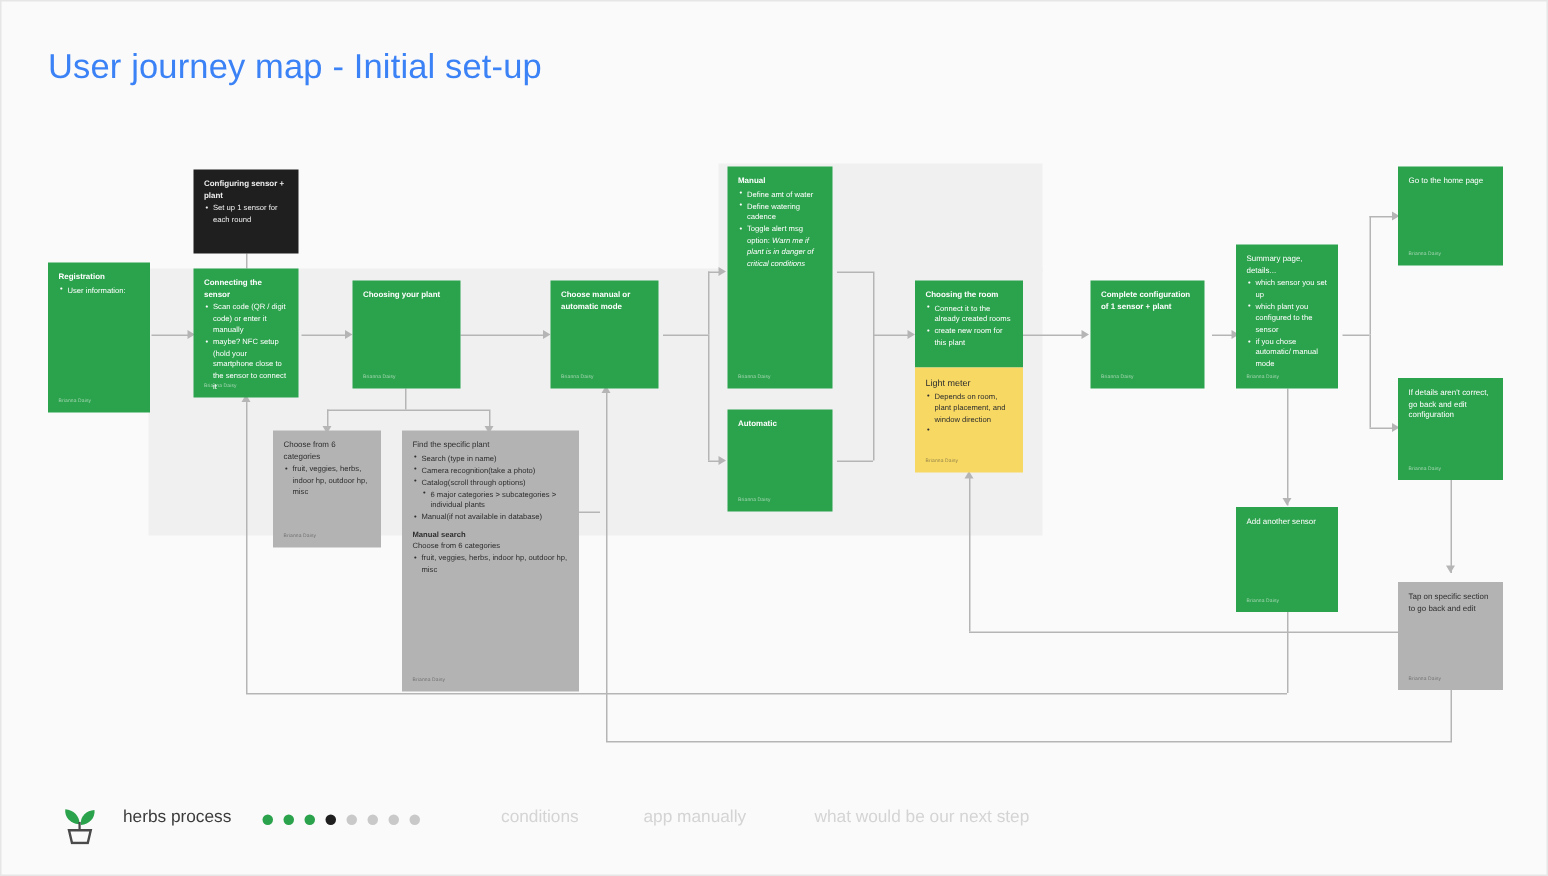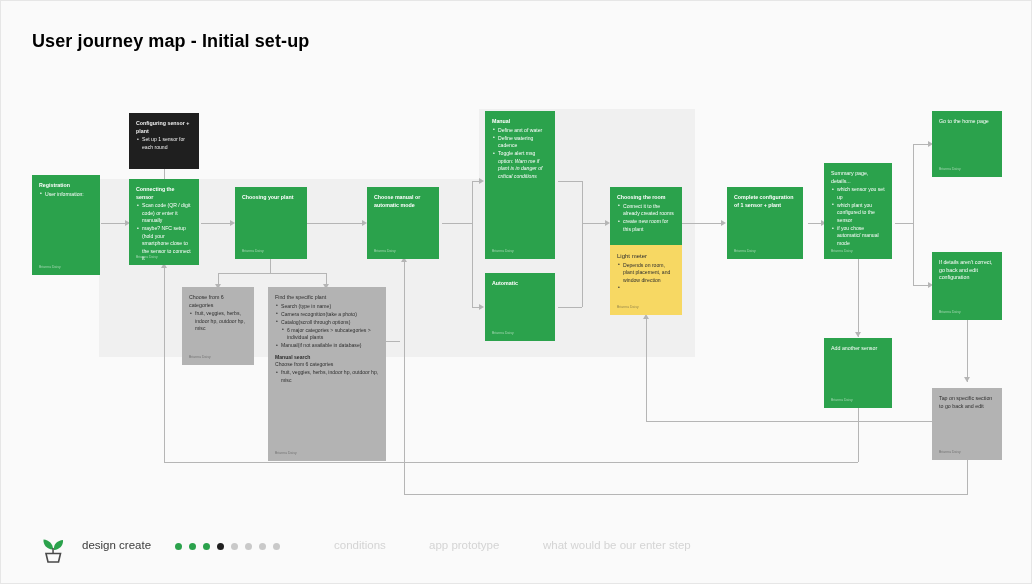--- a/index.html
+++ b/index.html
@@ -11,23 +11,22 @@
   }
   #board {
     position: relative;
     width: 1032px; height: 584px;
     background: #fafafa;
     border: 1px solid #e6e6e6;
     overflow: hidden;
   }
   #page-title {
     position: absolute; left: 31px; top: 30px;
-    font-size: 18px; color: #000000; letter-spacing: .1px;
+    font-size: 23px; color: #3b82f6; letter-spacing: .1px;
     white-space: nowrap;
-    font-weight: bold;
   }
 
   
   .group-band {
     position: absolute;
     background: #f0f0f0;
   }
 
   
   .conn { position: absolute; background: #b5b5b5; }
@@ -324,31 +323,31 @@
 
   <div id="footer">
 
     <svg id="logo" viewBox="0 0 28 32">
       <path d="M14 18 C14 13 10 9 4.5 8.5 C4 14 8 18 13.5 18.5 Z" fill="#2ba24c"></path>
       <path d="M14.8 18 C14.8 13 18.5 9.5 24 9 C24.5 14.5 20.5 18.5 15 19 Z" fill="#2ba24c"></path>
       <rect x="13.3" y="17" width="1.5" height="6" fill="#4a4a4a"></rect>
       <path d="M7 22.5 H21.5 L19.5 31 H9 Z" fill="none" stroke="#4a4a4a" stroke-width="1.6"></path>
     </svg>
 
-    <div class="f-label" style="left:81px;">design create</div>
+    <div class="f-label" style="left:81px;">herbs process</div>
 
     <div class="dots" style="left:174px;">
       <span class="dot" style="background:#2ba24c"></span>
       <span class="dot" style="background:#2ba24c"></span>
       <span class="dot" style="background:#2ba24c"></span>
       <span class="dot" style="background:#1f1f1f"></span>
       <span class="dot" style="background:#c9c9c9"></span>
       <span class="dot" style="background:#c9c9c9"></span>
       <span class="dot" style="background:#c9c9c9"></span>
       <span class="dot" style="background:#c9c9c9"></span>
     </div>
 
     <div class="f-label dim" style="left:333px;">conditions</div>
-    <div class="f-label dim" style="left:428px;">app prototype</div>
-    <div class="f-label dim" style="left:542px;">what would be our enter step</div>
+    <div class="f-label dim" style="left:428px;">app manually</div>
+    <div class="f-label dim" style="left:542px;">what would be our next step</div>
   </div>
 
 </div>
 
 </body></html>

